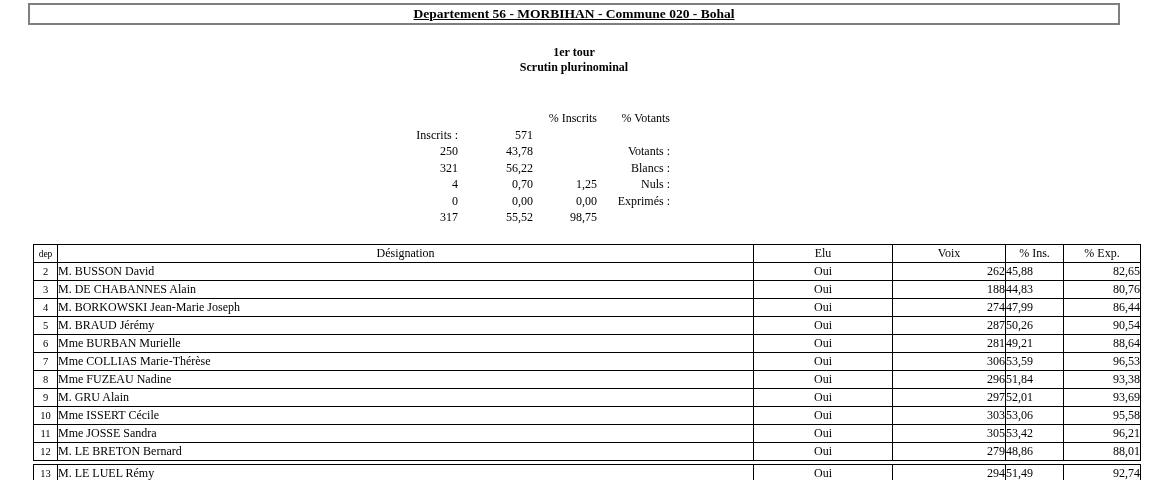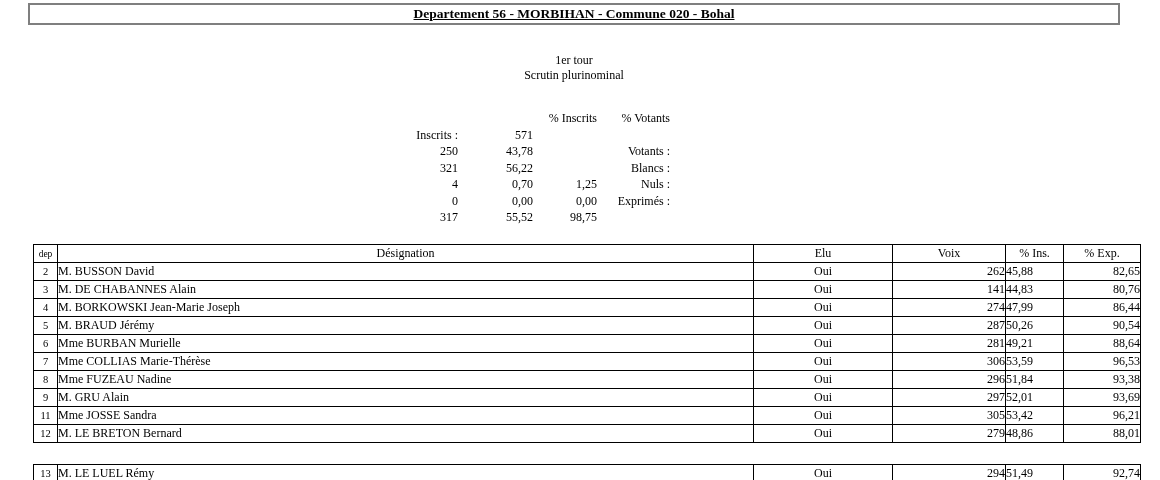--- a/index.html
+++ b/index.html
@@ -26,24 +26,23 @@
     white-space: nowrap;
     overflow: hidden;
     text-decoration: underline;
   }
   .subtitle {
     position: absolute;
     left: 0;
     top: 45px;
     width: 1148px;
     text-align: center;
-    font-weight: normal;
+    font-weight: bold;
     font-size: 12px;
     line-height: 15px;
-    margin-top: 8px;
   }
   .summary {
     position: absolute;
     left: 228px;
     top: 110px;
     display: grid;
     grid-template-columns: 230px 75px 64px 73px;
     font-size: 12px;
     line-height: 16.5px;
   }
@@ -147,21 +146,21 @@
         <td class="col-designation">M. BUSSON David</td>
         <td class="col-elu">Oui</td>
         <td class="col-voix">262</td>
         <td class="col-ins">45,88</td>
         <td class="col-exp">82,65</td>
       </tr>
       <tr>
         <td class="col-dep">3</td>
         <td class="col-designation">M. DE CHABANNES Alain</td>
         <td class="col-elu">Oui</td>
-        <td class="col-voix">141</td>
+        <td class="col-voix">188</td>
         <td class="col-ins">44,83</td>
         <td class="col-exp">80,76</td>
       </tr>
       <tr>
         <td class="col-dep">4</td>
         <td class="col-designation">M. BORKOWSKI Jean-Marie Joseph</td>
         <td class="col-elu">Oui</td>
         <td class="col-voix">274</td>
         <td class="col-ins">47,99</td>
         <td class="col-exp">86,44</td>
@@ -198,20 +197,28 @@
         <td class="col-ins">51,84</td>
         <td class="col-exp">93,38</td>
       </tr>
       <tr>
         <td class="col-dep">9</td>
         <td class="col-designation">M. GRU Alain</td>
         <td class="col-elu">Oui</td>
         <td class="col-voix">297</td>
         <td class="col-ins">52,01</td>
         <td class="col-exp">93,69</td>
+      </tr>
+      <tr>
+        <td class="col-dep">10</td>
+        <td class="col-designation">Mme ISSERT Cécile</td>
+        <td class="col-elu">Oui</td>
+        <td class="col-voix">303</td>
+        <td class="col-ins">53,06</td>
+        <td class="col-exp">95,58</td>
       </tr>
       <tr>
         <td class="col-dep">11</td>
         <td class="col-designation">Mme JOSSE Sandra</td>
         <td class="col-elu">Oui</td>
         <td class="col-voix">305</td>
         <td class="col-ins">53,42</td>
         <td class="col-exp">96,21</td>
       </tr>
       <tr>

